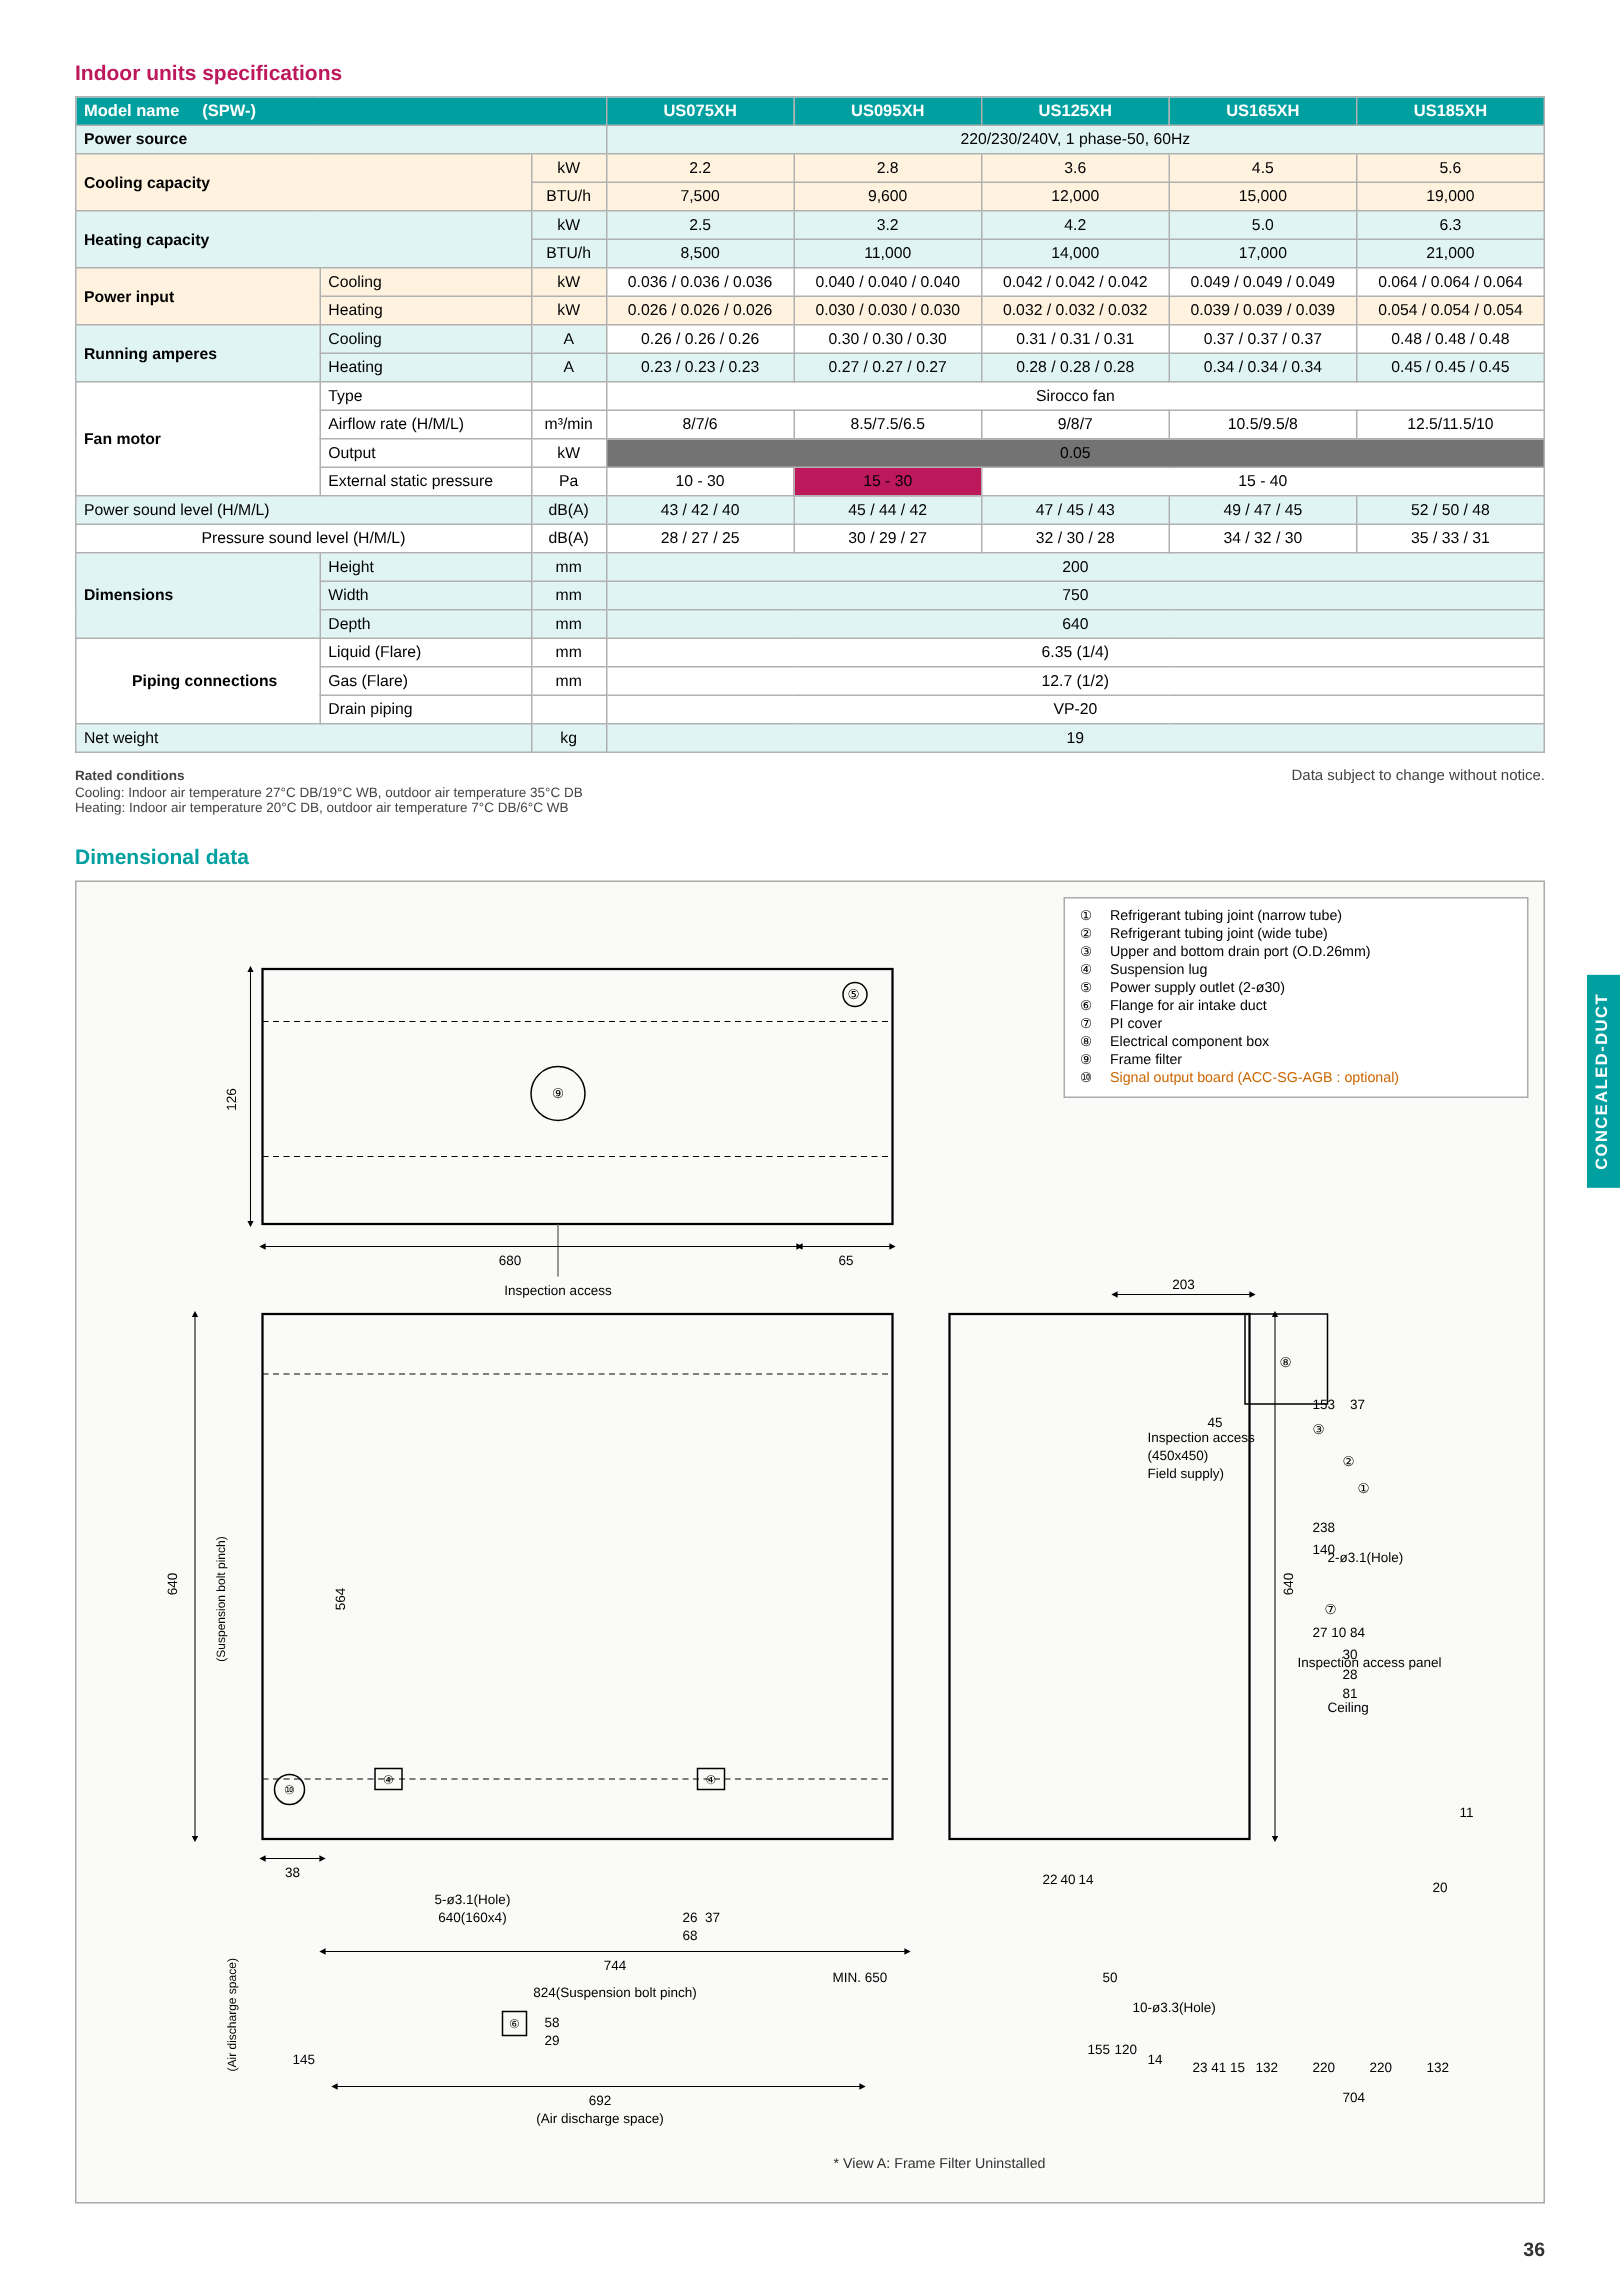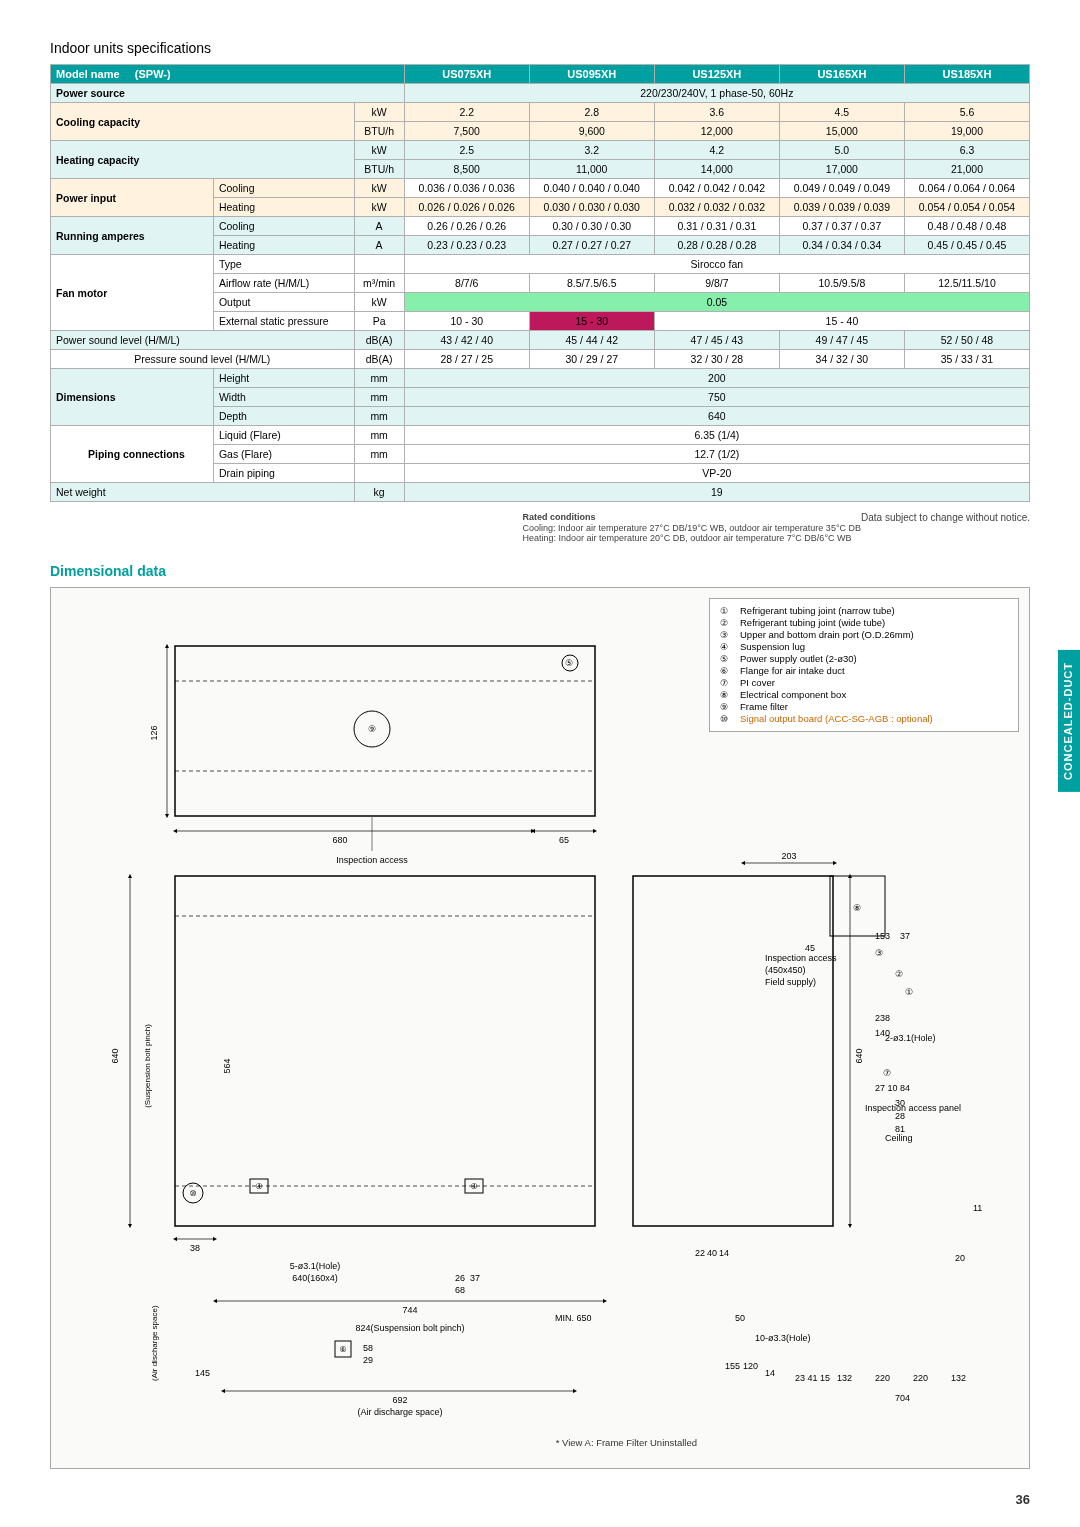--- a/index.html
+++ b/index.html
@@ -37,22 +37,22 @@
       bottom: 20px;
       right: 50px;
       font-size: 13px;
       font-weight: bold;
       color: #333;
     }
 
     
     .section-title {
       font-size: 14px;
-      font-weight: normal;
-      color: #000000;
+      font-weight: bold;
+      color: #be185d;
       margin-bottom: 8px;
     }
 
     
     .spec-table {
       width: 100%;
       border-collapse: collapse;
       margin-bottom: 10px;
       font-size: 10.5px;
     }
@@ -277,21 +277,21 @@
         <td style="background:#fff;">8/7/6</td>
         <td style="background:#fff;">8.5/7.5/6.5</td>
         <td style="background:#fff;">9/8/7</td>
         <td style="background:#fff;">10.5/9.5/8</td>
         <td style="background:#fff;">12.5/11.5/10</td>
       </tr>
 
       <tr>
         <td class="label-col" style="background:#fff;">Output</td>
         <td class="unit-col" style="background:#fff;">kW</td>
-        <td colspan="5" style="background:#86efac;">0.05</td>
+        <td colspan="5" style="background:#737373;">0.05</td>
       </tr>
 
       <tr>
         <td class="label-col" style="background:#fff;">External static pressure</td>
         <td class="unit-col" style="background:#fff;">Pa</td>
         <td style="background:#fff;">10 - 30</td>
         <td style="background:#be185d;">15 - 30</td>
         <td colspan="3" style="background:#fff;">15 - 40</td>
       </tr>
 
@@ -350,21 +350,21 @@
       </tr>
 
       <tr>
         <td colspan="2" class="label-col row-teal">Net weight</td>
         <td class="unit-col row-teal">kg</td>
         <td colspan="5" class="row-teal">19</td>
       </tr>
     </tbody>
   </table>
 
-  <div style="display:flex; justify-content:flex-end; align-items:flex-start; margin-bottom:4px;">
+  <div style="display:flex; justify-content:space-between; align-items:flex-start; margin-bottom:4px;">
     <div class="rated-conditions">
       <div style="font-weight:bold; margin-bottom:1px;">Rated conditions</div>
       <div>Cooling: Indoor air temperature 27°C DB/19°C WB, outdoor air temperature 35°C DB</div>
       <div>Heating: Indoor air temperature 20°C DB, outdoor air temperature 7°C DB/6°C WB</div>
     </div>
     <div class="data-notice">Data subject to change without notice.</div>
   </div>
 
   <div class="dim-title">Dimensional data</div>
 

